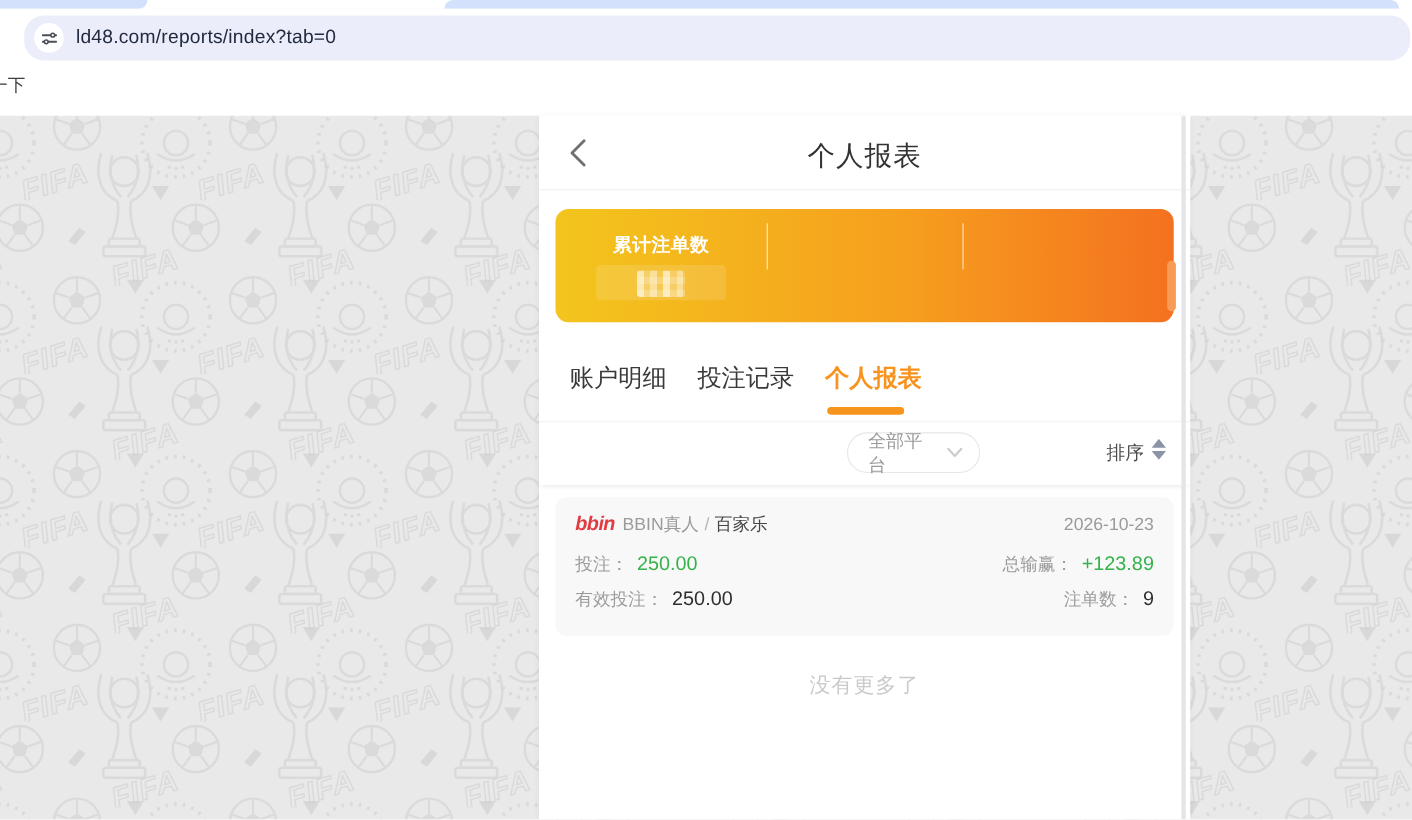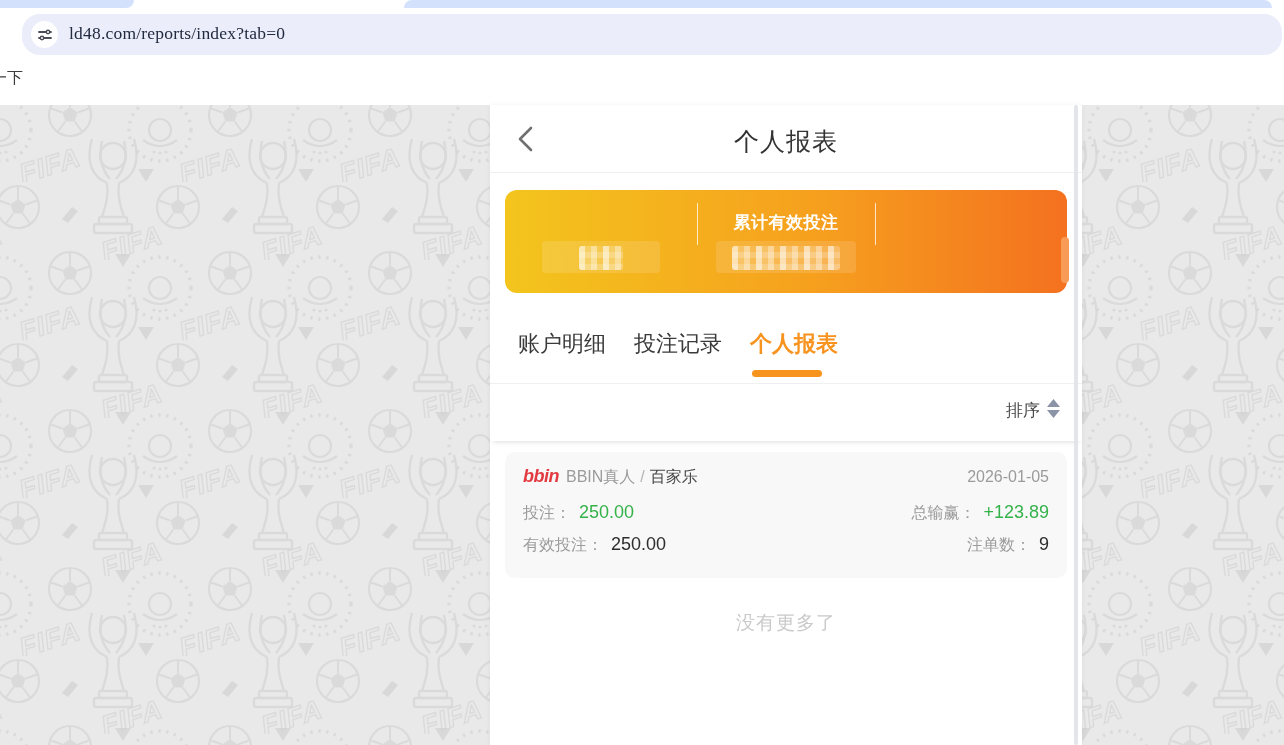--- a/index.html
+++ b/index.html
@@ -10,21 +10,21 @@
 
   
   .tabstrip { position:absolute; left:0; top:0; width:1284px; height:8px; background:#fff; z-index:30; }
   .tab-blue-left { position:absolute; left:0; top:0; width:134px; height:8px; background:#d4e1fc; border-bottom-right-radius:9px; }
   .tab-blue-right { position:absolute; left:404px; top:0; width:868px; height:8px; background:#d4e1fc; border-top-left-radius:9px; border-top-right-radius:9px; }
   .tab-underline { position:absolute; left:137px; top:8px; width:266px; height:1px; background:#e6e9f4; }
 
   .toolbar { position:absolute; left:0; top:8px; width:1284px; height:47px; background:#fff; z-index:30; }
   .omnibox { position:absolute; left:22px; top:6px; right:2px; height:41px; background:#ebeefa; border-radius:18px; }
   .site-icon-circle { position:absolute; left:9px; top:7px; width:27px; height:27px; background:#fff; border-radius:50%; display:flex; align-items:center; justify-content:center; }
-  .url-text { position:absolute; left:47px; top:9px; font-size:17.5px; color:#222a3f; letter-spacing:.2px;font-family:Liberation Serif, serif; }
+  .url-text { position:absolute; left:47px; top:9px; font-size:17.5px; color:#222a3f; letter-spacing:.2px; }
 
   .page-top-white { position:absolute; left:0; top:55px; width:1284px; height:50px; background:#fff; z-index:5; }
   .clipped-text { position:absolute; left:-9px; top:13px; font-size:16px; color:#3d3d3d; }
 
   
   .bg-area { position:absolute; left:0; top:105px; width:1284px; height:640px; background:#e9e9e9; overflow:hidden; z-index:1; }
   .pi { position:absolute; opacity:.62; }
   .pi svg { display:block; }
 
   
@@ -2997,60 +2997,64 @@
       <svg width="20" height="28" viewBox="0 0 20 28">
         <polyline points="15,3 4,14 15,25" fill="none" stroke="#707070" stroke-width="2.6" stroke-linecap="round" stroke-linejoin="round"></polyline>
       </svg>
     </div>
     <div class="panel-title">个人报表</div>
     <div class="header-divider"></div>
   </div>
 
   <div class="summary-card">
     <div class="sum-col c1">
+      <span class="sum-label">累计注单数</span>
       <div class="mask-band" style="width:118px"></div>
       <div class="mosaic" style="width:44px"></div>
-    </div>
-    <div class="sum-col c2">
-      <span class="sum-label">累计有效投注</span>
-      <div class="mask-band" style="width:140px"></div>
-      <div class="mosaic" style="width:108px"></div>
     </div>
     <div class="sum-divider d1"></div>
     <div class="sum-divider d2"></div>
     <div class="card-right-tab"></div>
   </div>
 
   <div class="tabs-row">
     <span class="tab-item">账户明细</span>
     <span class="tab-item">投注记录</span>
     <span class="tab-item active">个人报表</span>
   </div>
   <div class="tab-underline-bar"></div>
   <div class="tabs-divider"></div>
 
   <div class="filter-bar">
+    <div class="pill p3">
+      <span>全部平台</span>
+      <span class="chev">
+        <svg width="14" height="9" viewBox="0 0 14 9">
+            <polyline points="1,1 7,7.5 13,1" fill="none" stroke="#cccccc" stroke-width="2" stroke-linecap="round" stroke-linejoin="round"></polyline>
+          </svg>
+      </span>
+    </div>
     <div class="sort-ctl">
       <span class="sort-label">排序</span>
       <span>
         <svg width="13" height="19" viewBox="0 0 13 19">
           <polygon points="6.5,0 13,8 0,8" fill="#8b93a6"></polygon>
           <polygon points="6.5,19 13,11 0,11" fill="#8b93a6"></polygon>
         </svg>
       </span>
     </div>
   </div>
 
   <div class="record-card">
     <div class="rec-row r1">
       <span class="provider-logo">bbin</span>
       <span class="provider-name">BBIN真人</span>
       <span class="slash-sep">/</span>
       <span class="game-name">百家乐</span>
-      <span class="rec-right rec-date">2026-01-05</span>
+      <span class="rec-right rec-date">2026-10-23</span>
     </div>
     <div class="rec-row r2">
       <span class="rec-label">投注：</span>
       <span class="val-green">250.00</span>
       <span class="rec-right">
         <span class="rec-label">总输赢：</span>
         <span class="val-green">+123.89</span>
       </span>
     </div>
     <div class="rec-row r3">

